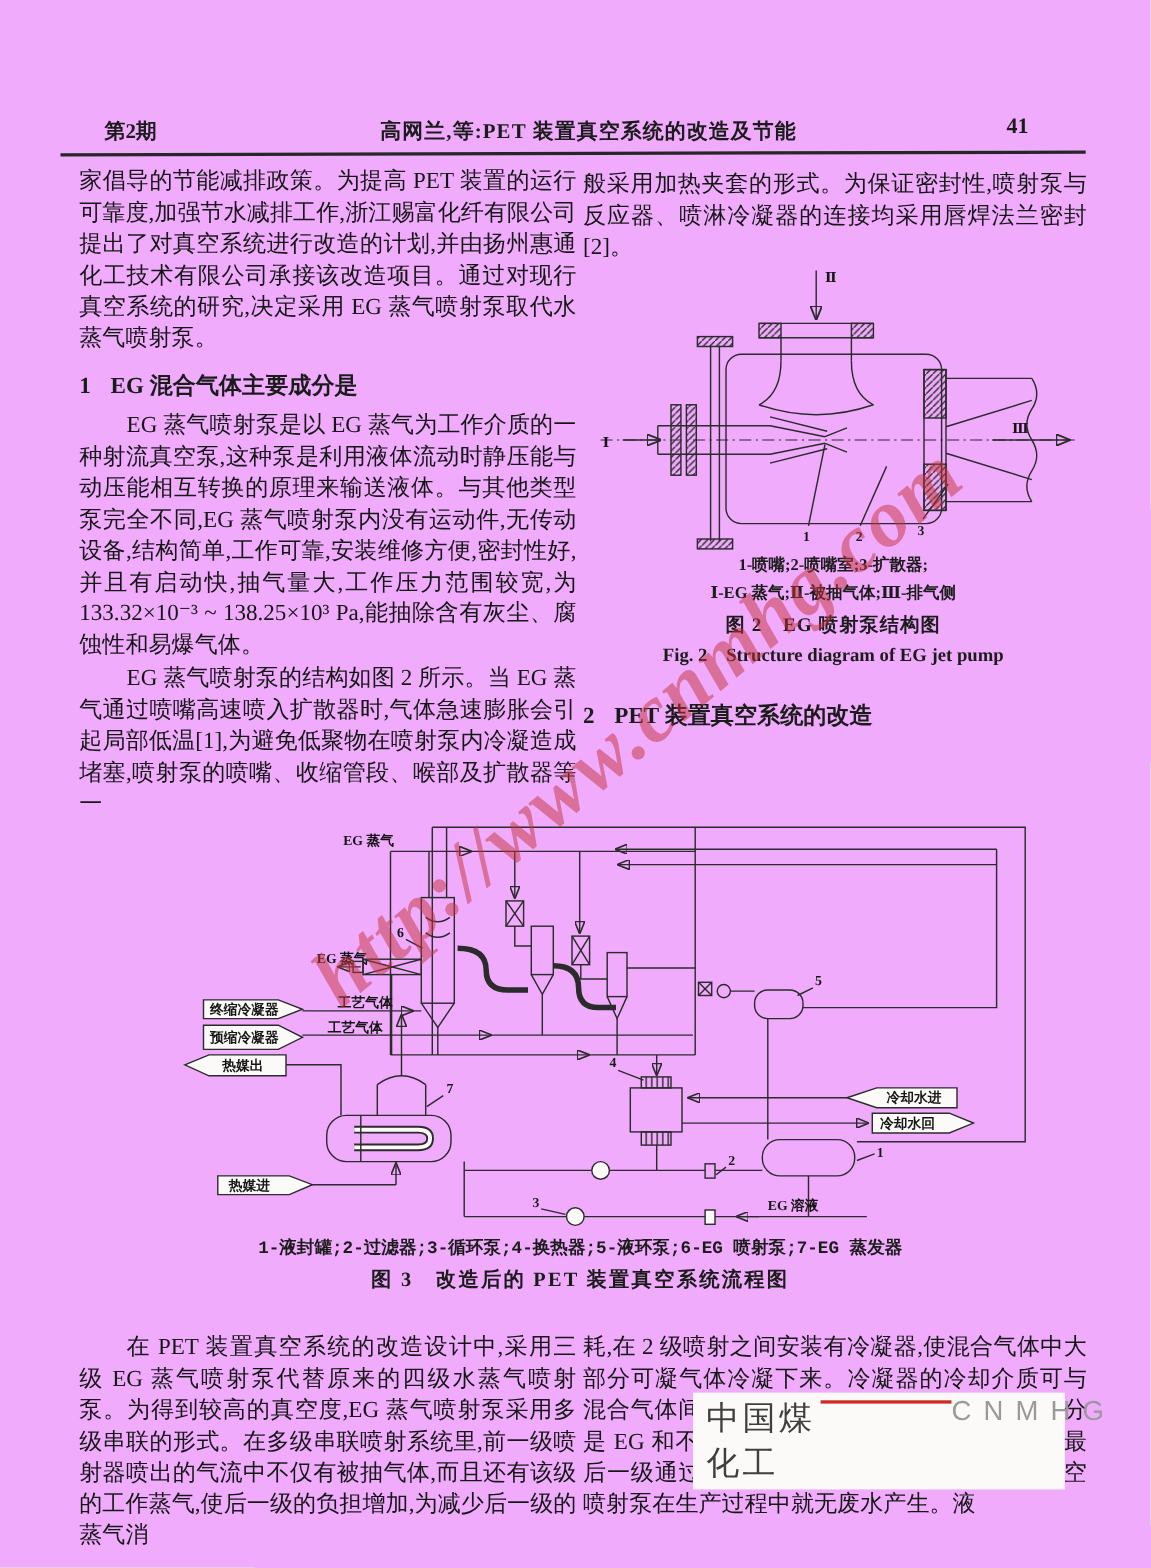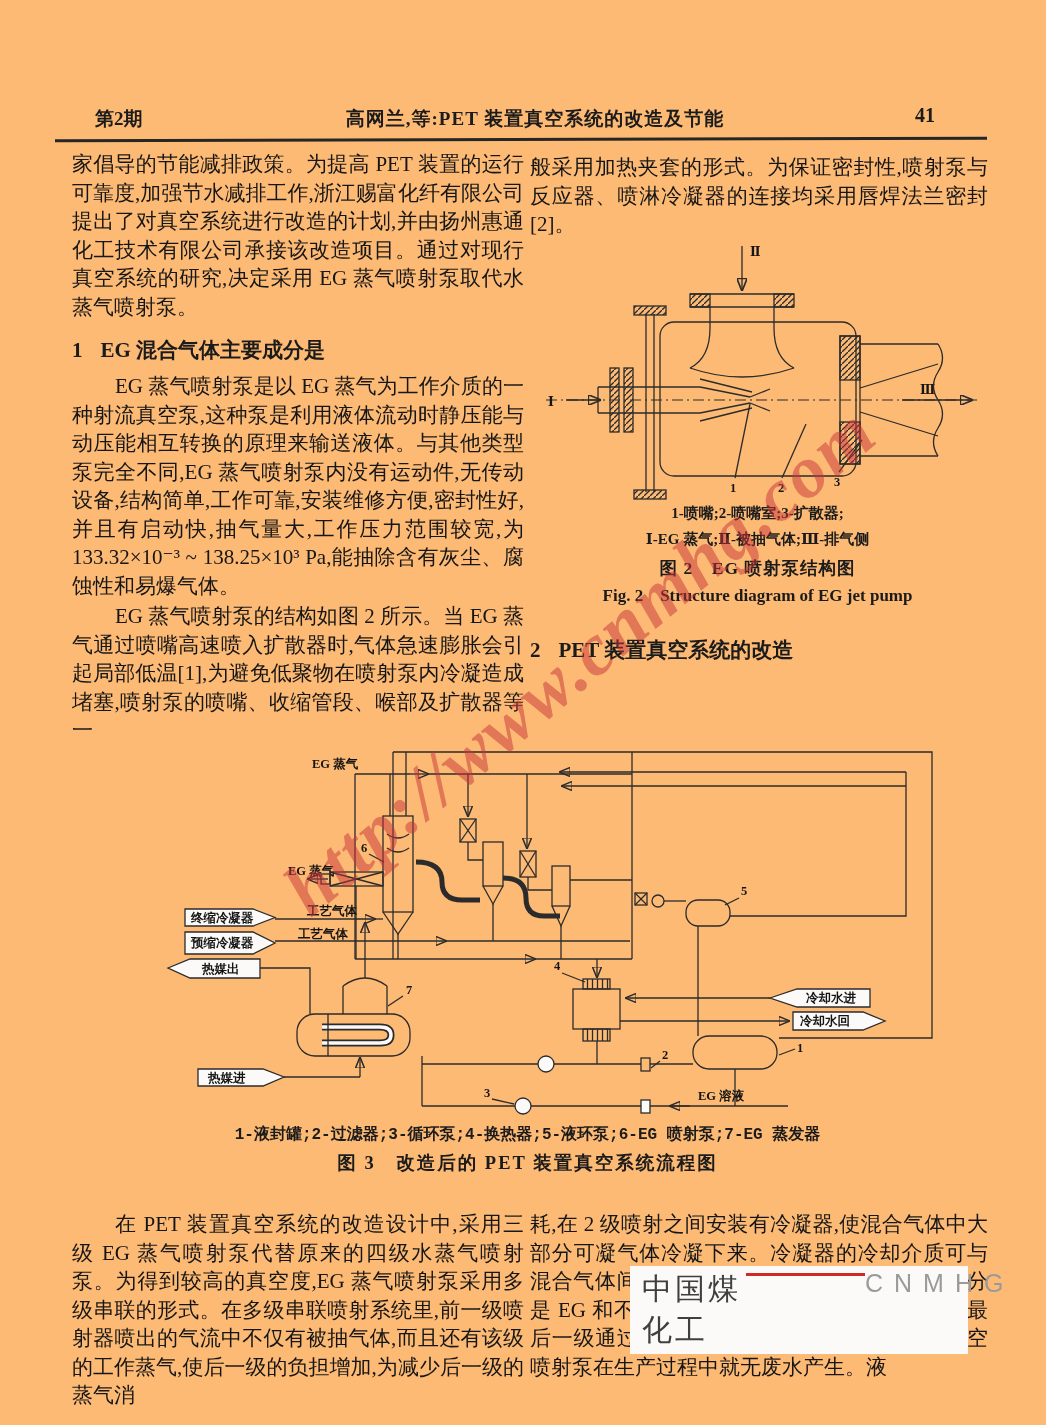--- a/index.html
+++ b/index.html
@@ -1,16 +1,16 @@
 <!DOCTYPE html>
 <html><head>
 <meta charset="utf-8">
 <style>
   html,body{margin:0;padding:0;background:#e8e6e2;}
-  .page{position:relative;width:1046px;height:1425px;margin:0 auto;background:#fdba74;
+  .page{position:relative;width:1046px;height:1425px;margin:0 auto;background:#f0abfc;
         font-family:"Liberation Serif","DejaVu Serif",serif;color:#1b1b1b;overflow:hidden;}
   .abs{position:absolute;}
   
   .hdr-issue{left:95px;top:106px;font-size:19px;font-weight:600;}
   .hdr-title{left:12px;top:106px;width:1046px;text-align:center;font-size:19px;font-weight:600;letter-spacing:1px;}
   .hdr-page{left:915px;top:104px;font-size:20px;font-weight:700;}
   .hdr-rule{left:55px;top:138px;width:932px;height:3px;background:#262626;transform:rotate(-0.15deg);}
   
   .para{font-size:21px;line-height:28.5px;text-align:justify;color:#161616;}
   .indent{text-indent:2.05em;}

